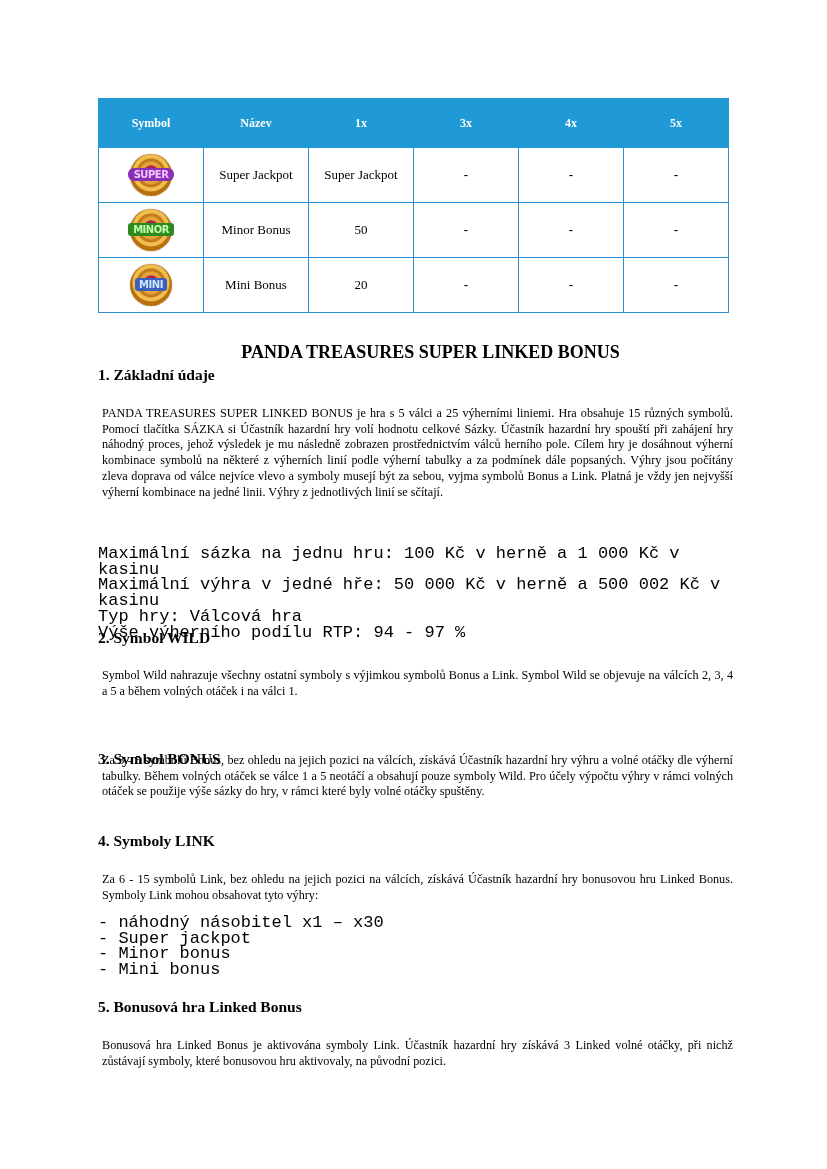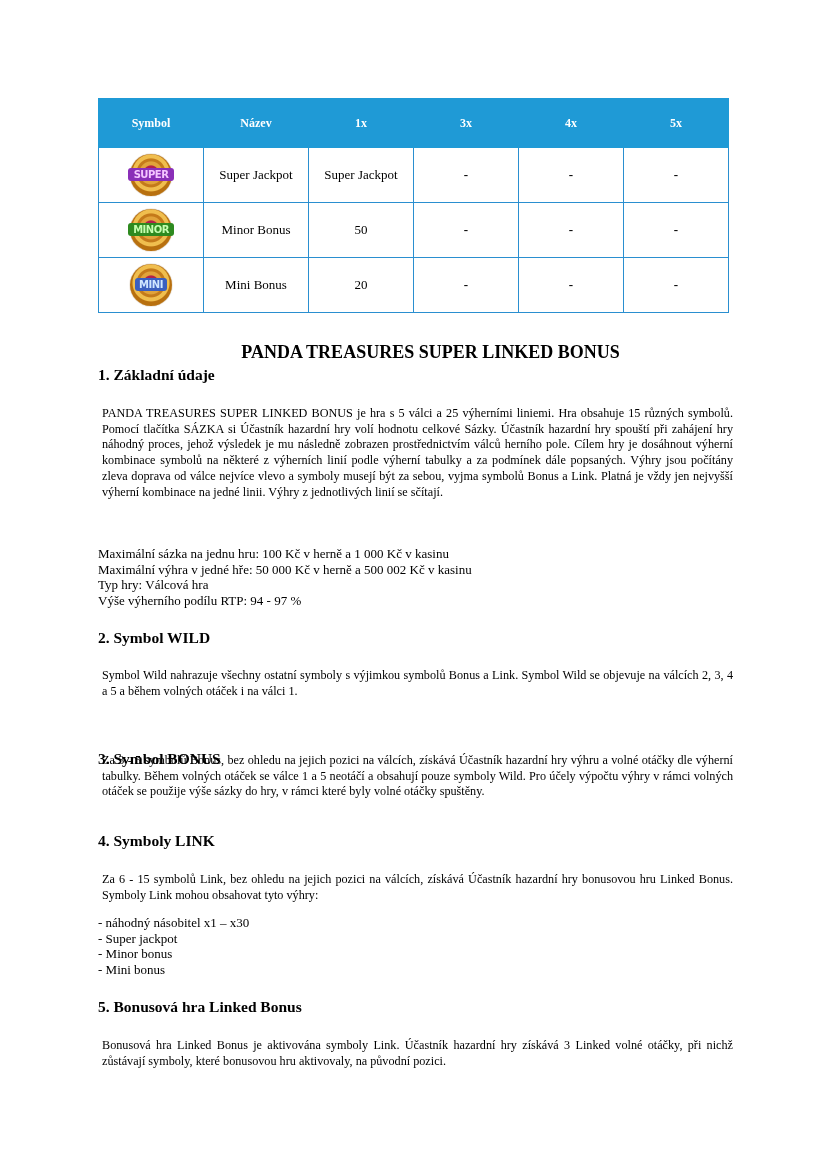--- a/index.html
+++ b/index.html
@@ -12,29 +12,29 @@
                  height: 28px; border: 1px solid #1f9ad6; padding: 10px; text-align: center; }
   table.pay td { border: 1px solid #2a8fd0; height: 54px; text-align: center; font-size: 13px; padding: 0; }
   table.pay td.dash { font-weight: bold; }
 
   .coin { display: inline-block; width: 42px; height: 42px; border-radius: 50%; position: relative;
           background: radial-gradient(circle at 50% 45%, #b3204a 0 7px, #e1a33a 8px 11px, #c47a1a 12px 14px, #f0be4e 15px 18px, #b8700f 19px 21px);
           box-shadow: 0 0 1px #7a4a00; vertical-align: middle; }
   .coin span { position: absolute; left: -2px; right: -2px; top: 14px; font-family: "DejaVu Sans", sans-serif;
                font-size: 10px; font-weight: bold; letter-spacing: -0.5px; line-height: 13px;
                border-radius: 3px; }
-  .coin.super span { color: #f4c6ff; background: #8a2fb8; }
+  .coin.super span { color: #f4c6ff; background: #8a2fb8; border-radius: 6px; }
   .coin.minor span { color: #c6ffb0; background: #2e8a1f; }
   .coin.mini span  { color: #cfe6ff; background: #3a5fbf; left: 5px; right: 5px; }
 
   h1 { font-size: 18px; font-weight: bold; text-align: center; margin: 17px; position: absolute;
        left: 0; width: 631px; top: 227px; }
   h2 { font-size: 15.5px; font-weight: bold; margin: 0; position: absolute; left: 0; }
   p { font-size: 12.2px; line-height: 15.7px; margin: 4px; position: absolute; left: 0; width: 631px; text-align: justify; }
-  .lines div { font-size: 13px; line-height: 15.7px; }
+  .lines div { font-size: 17px; line-height: 15.7px; font-family: Liberation Mono, monospace; }
 </style>
 </head>
 <body>
 
 <div class="page">
   <table class="pay">
     <thead>
       <tr>
         <th>Symbol</th>
         <th>Název</th>

